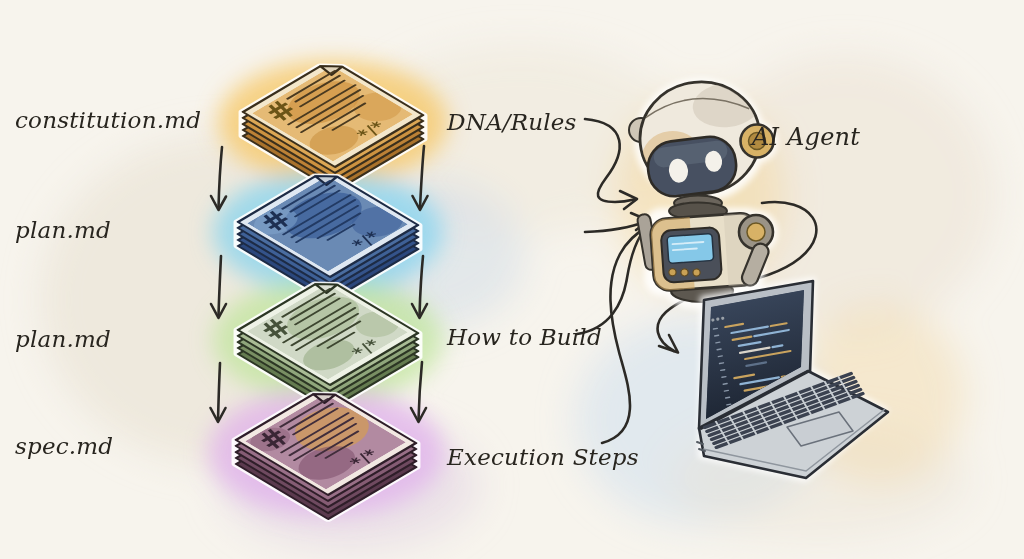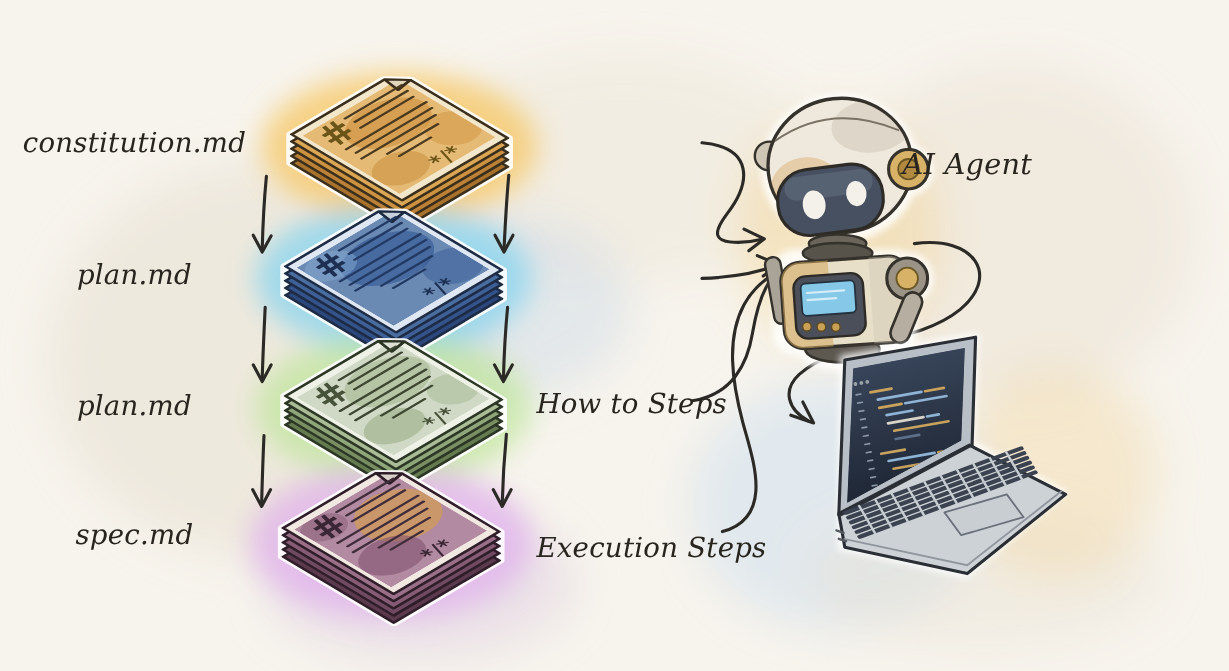--- a/index.html
+++ b/index.html
@@ -5,21 +5,21 @@
   html,body{margin:0;padding:0;background:#ffffff;}
   .canvas{
     position:relative;width:1024px;height:559px;overflow:hidden;
     background:#f7f4ed;font-family:"DejaVu Serif","Liberation Serif",serif;
   }
   .canvas svg{position:absolute;left:0;top:0;}
   .label{
     position:absolute;font-style:italic;font-size:23px;line-height:27px;
     color:#28251f;white-space:nowrap;letter-spacing:.2px;
   }
-  .file-label{left:0;width:224px;text-align:center;}
+  .file-label{left:15px;width:224px;text-align:left;}
   .meaning-label{left:447px;}
   .agent-label{left:752px;top:124px;font-size:24px;}
   
   .ink{stroke:#2c2a26;stroke-width:2.6;fill:none;stroke-linecap:round;stroke-linejoin:round;}
   .halo{fill:#ffffff;stroke:#ffffff;stroke-width:7;opacity:.9;stroke-linejoin:round;}
   .sheet,.top,.flap{stroke-linejoin:round;}
   .tl{stroke-width:2;stroke-linecap:round;}
   
   .s1 .sheet,.s1 .top,.s1 .flap{stroke:#3a2f1c;stroke-width:2.3;}
   .s1 .sh1{fill:#dca755}.s1 .sh2{fill:#cc9240}.s1 .sh3{fill:#bc8136}.s1 .sh4{fill:#a9722c}
@@ -378,18 +378,19 @@
           <line x1="699" y1="449" x2="705" y2="451"></line>
     </g>
   </g>
 </svg>
 
 <div class="label file-label" style="top:107px">constitution.md</div>
 <div class="label file-label" style="top:217px">plan.md</div>
 <div class="label file-label" style="top:326px">plan.md</div>
 <div class="label file-label" style="top:433px">spec.md</div>
 
-<div class="label meaning-label" style="top:324px">How to Steps</div>
+<div class="label meaning-label" style="top:109px">DNA/Rules</div>
+<div class="label meaning-label" style="top:324px">How to Build</div>
 <div class="label meaning-label" style="top:444px">Execution Steps</div>
 
 <div class="label agent-label">AI Agent</div>
 
 </div>
 
 </body></html>

